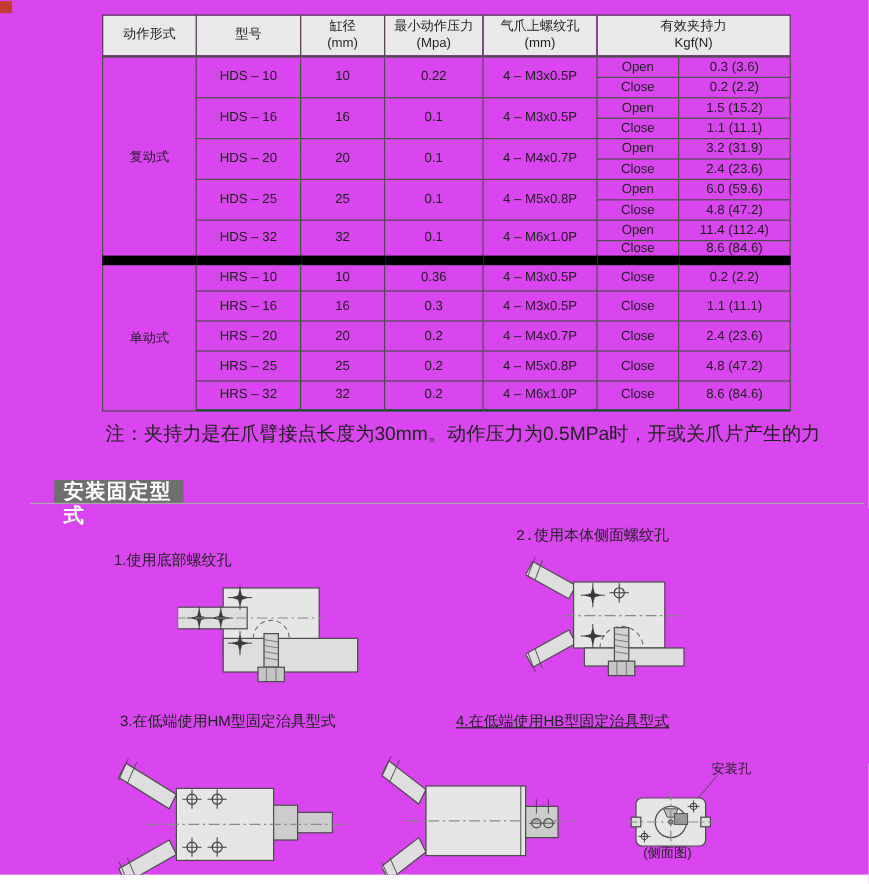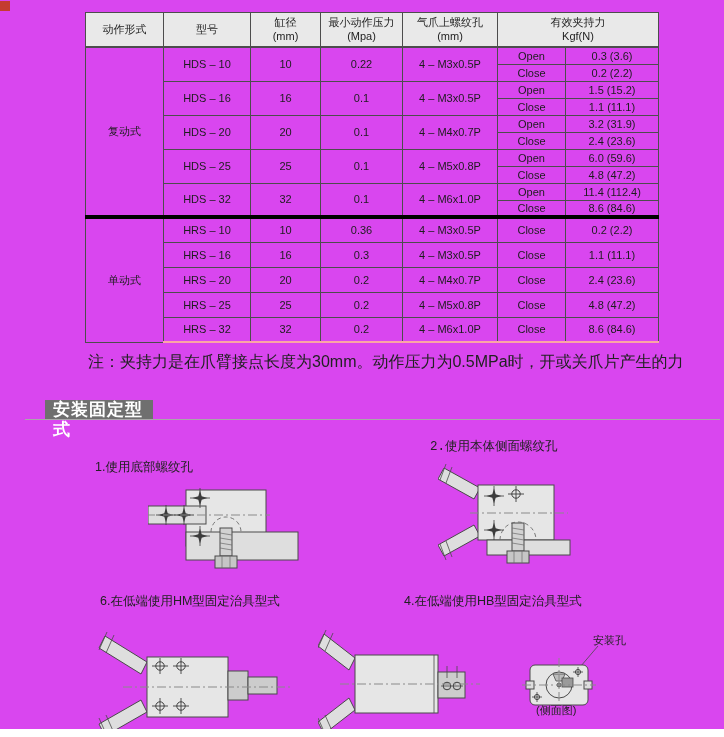--- a/index.html
+++ b/index.html
@@ -8,33 +8,33 @@
   .corner-marker{position:absolute;left:0;top:1px;width:10px;height:10px;background:#c43c31;}
 
   
   .spec-table-wrap{position:absolute;left:85px;top:12px;}
   table.spec{border-collapse:collapse;table-layout:fixed;width:573px;font-size:11px;color:#1d1d1d;}
   table.spec th,table.spec td{border:1px solid #4d4d4d;text-align:center;vertical-align:middle;
         padding:0;font-weight:normal;overflow:hidden;}
   table.spec th{background:#e9e9e9;height:33px;line-height:1.25;border-bottom:2px solid #4d4d4d;}
   table.spec tr.h17{height:17px;}
   table.spec tr.h25{height:25px;}
-  table.spec tr.group-start td{border-top:4px solid #000000;}
-  table.spec tbody tr:last-child td{border-bottom:2px solid #fca5a5;}
+  table.spec tr.group-start td{border-top:8px solid #000000;}
+  table.spec tbody tr:last-child td{border-bottom:2px solid #14532d;}
   .note{position:absolute;left:88px;top:352px;font-size:16px;color:#222;white-space:nowrap;}
 
   
   .section-title{position:absolute;left:25px;top:400px;width:108px;height:20px;background:#6f6f6f;
         color:#ffffff;font-size:17px;font-weight:bold;line-height:20px;padding-left:8px;
         letter-spacing:1px;box-sizing:border-box;margin-left:20px;}
   .section-rule{position:absolute;left:25px;top:419px;width:695px;height:1px;background:#a9a9a9;}
 
   .fig-label{position:absolute;font-size:12.5px;color:#222;white-space:nowrap;}
   .lbl-1{left:95px;top:459px;} .lbl-2{left:430px;top:438px;font-family:Liberation Mono, monospace;}
-  .lbl-3{left:100px;top:593px;} .lbl-4{left:404px;top:593px;}
+  .lbl-3{left:100px;top:593px;} .lbl-4{left:380px;top:593px;text-decoration:underline;}
 
   .dwg{position:absolute;}
   .d1{left:148px;top:468px;} .d2{left:438px;top:458px;}
   .d3{left:95px;top:620px;}  .d4{left:318px;top:620px;}
   .d5{left:520px;top:630px;}
   .callout{position:absolute;left:593px;top:633px;font-size:11px;color:#222;white-space:nowrap;}
   .caption{position:absolute;left:536px;top:703px;font-size:11px;color:#222;white-space:nowrap;}
 
   svg .body{fill:#e6e6e6;stroke:#4a4a4a;stroke-width:1;}
   svg .part{fill:#dedede;stroke:#4a4a4a;stroke-width:1;}
@@ -224,21 +224,21 @@
     </table>
   </div>
 
   <div class="note">注：夹持力是在爪臂接点长度为30mm。动作压力为0.5MPa时，开或关爪片产生的力</div>
 
   <div class="section-title">安装固定型式</div>
   <div class="section-rule"></div>
 
   <div class="fig-label lbl-1">1.使用底部螺纹孔</div>
   <div class="fig-label lbl-2">2.使用本体侧面螺纹孔</div>
-  <div class="fig-label lbl-3">6.在低端使用HM型固定治具型式</div>
+  <div class="fig-label lbl-3">3.在低端使用HM型固定治具型式</div>
   <div class="fig-label lbl-4">4.在低端使用HB型固定治具型式</div>
 
   <svg class="dwg d1" width="175" height="110">
     <rect class="body" x="38" y="22" width="80" height="56"></rect>
     <rect class="part" x="38" y="64" width="112" height="28"></rect>
     <path class="dash" d="M63,64 A15,15 0 0 1 93,64"></path>
     <use href="#bolt" x="78" y="88"></use>
     <rect class="part" x="0" y="38" width="58" height="18"></rect>
     <use href="#m-star" x="18" y="47"></use>
     <use href="#m-star" x="36" y="47"></use>

